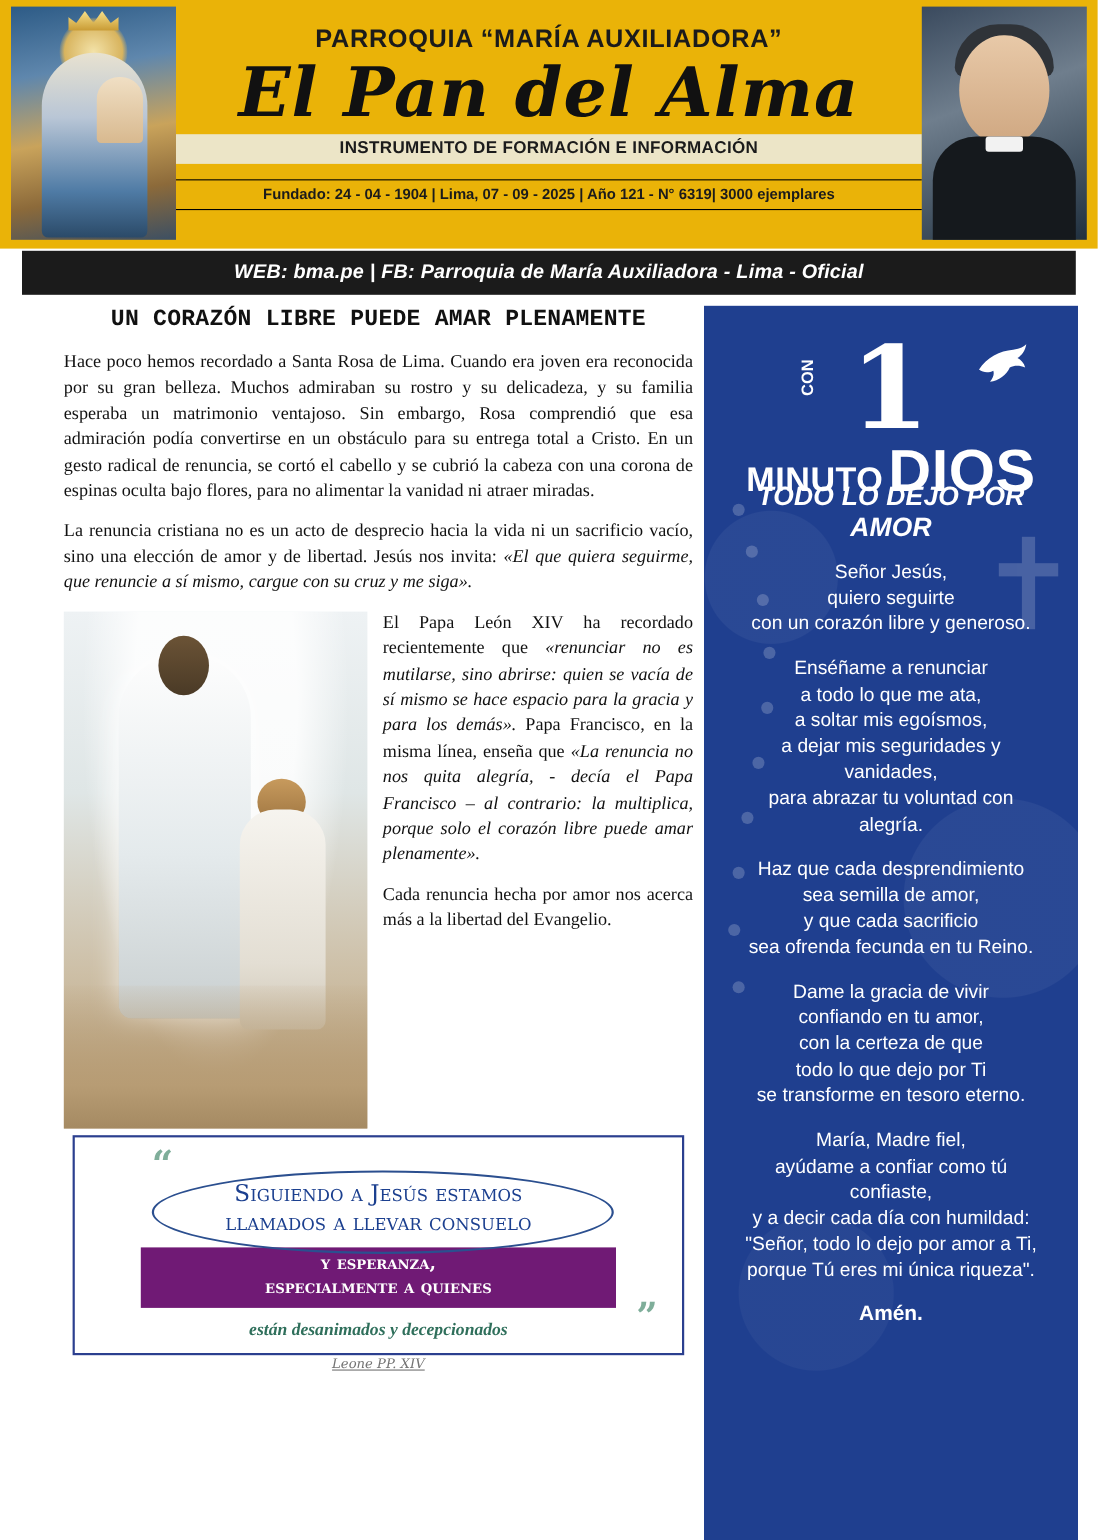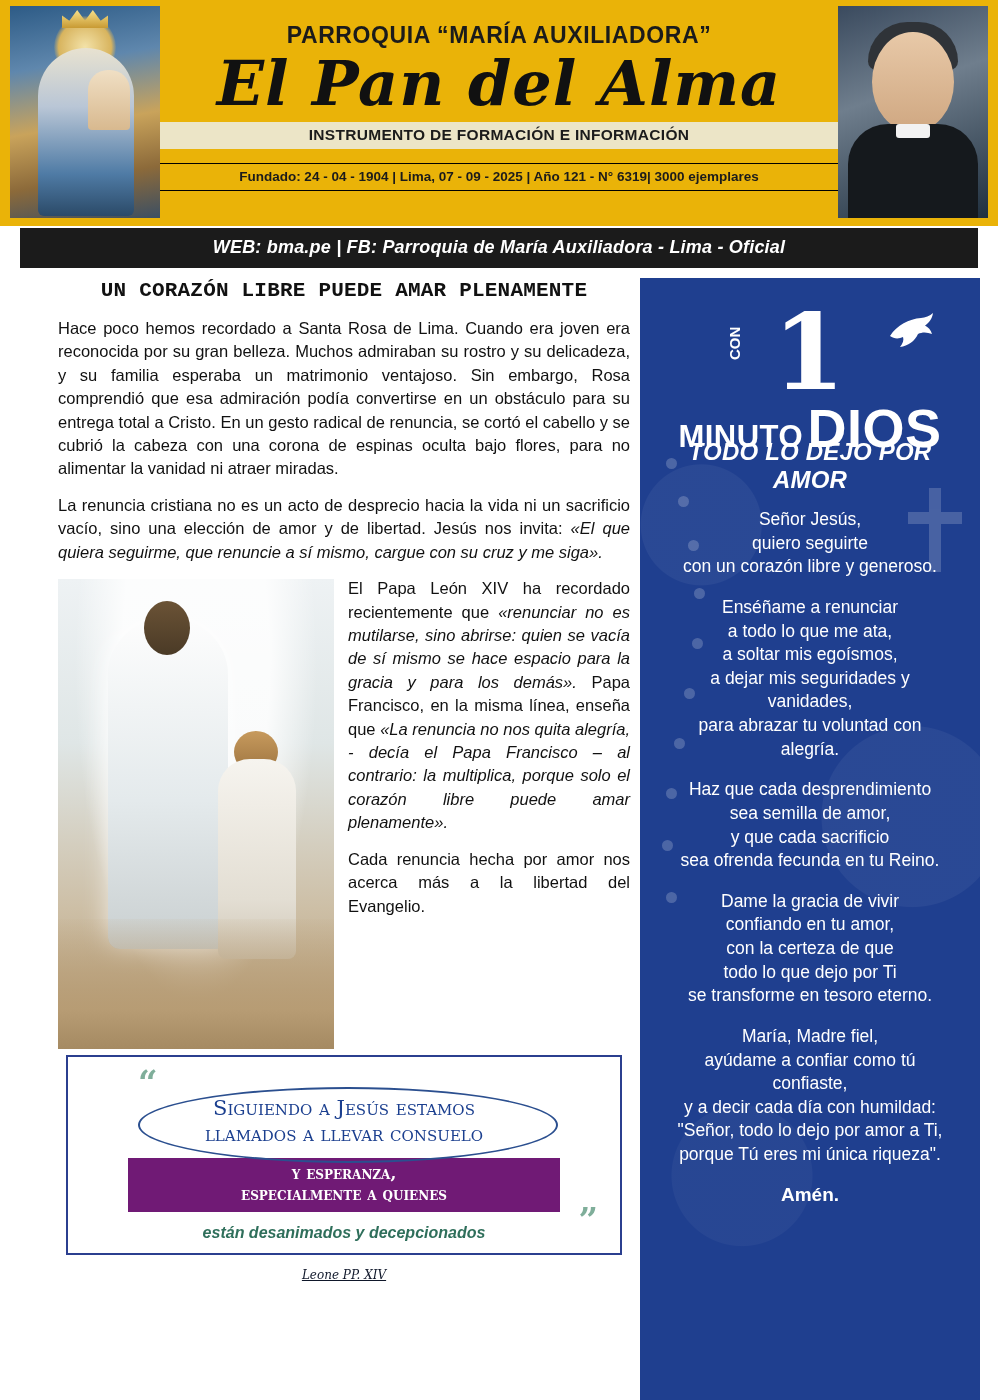--- a/index.html
+++ b/index.html
@@ -185,20 +185,21 @@
     color:#111;
     margin: 0 26px 12px;
     font-family: Liberation Mono, monospace;
   }
   .art-p {
     font-size: 16.5px;
     line-height: 1.42;
     text-align: justify;
     margin: 0 0 13px 0;
     color:#111;
+    font-family:Liberation Serif, serif;
   }
   .art-p .q { font-style: italic; }
 
   .jesus-img {
     float: left;
     width: 276px;
     height: 470px;
     margin: 2px 14px 6px 0;
     background:
       radial-gradient(ellipse at 50% 18%, rgba(255,255,255,.85) 0 38%, rgba(255,255,255,0) 62%),
@@ -280,28 +281,29 @@
     line-height: 1.25;
     padding: 5px 6px 7px;
   }
   .quote-foot {
     text-align:center;
     color:#2f6f5b;
     font-style: italic;
     font-weight:700;
     font-size: 16px;
     margin-top: 12px;
+    font-family: Liberation Serif, serif;
   }
   .quote-sign {
     text-align:center;
     font-family: "DejaVu Serif", serif;
     font-style: italic;
     font-size: 12px;
-    color:#0f172a;
-    margin-top: 26px;
+    color:#737373;
+    margin-top: 14px;
     text-decoration: underline;
   }
 
   
   .minuto-logo {
     position:relative;
     margin: 30px 0 0 0;
     height: 120px;
     text-align:center;
   }

